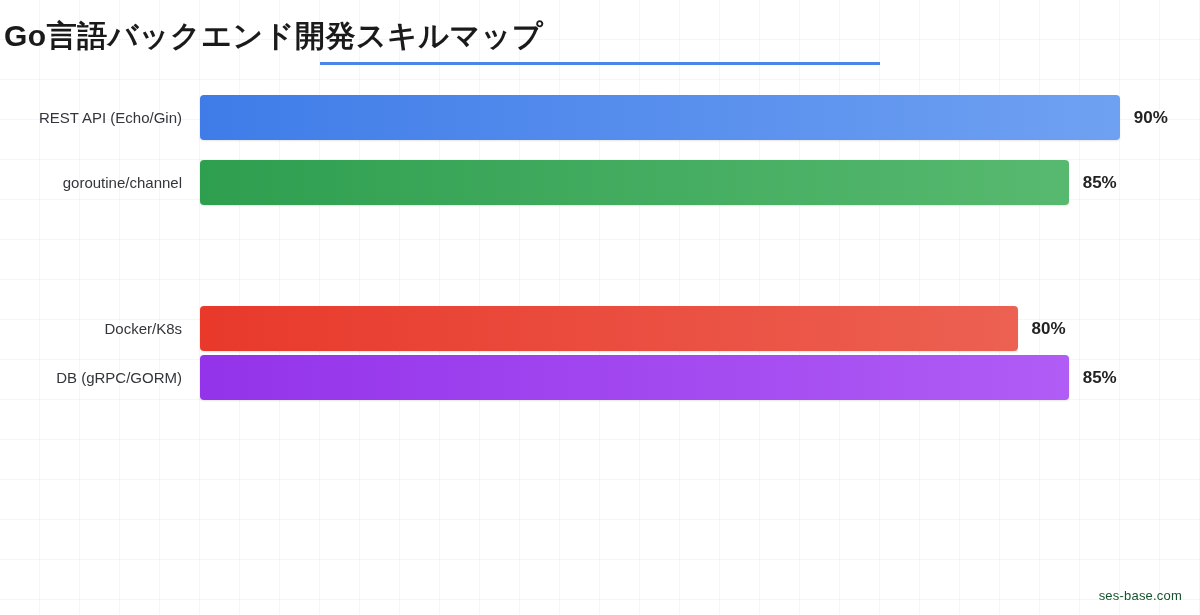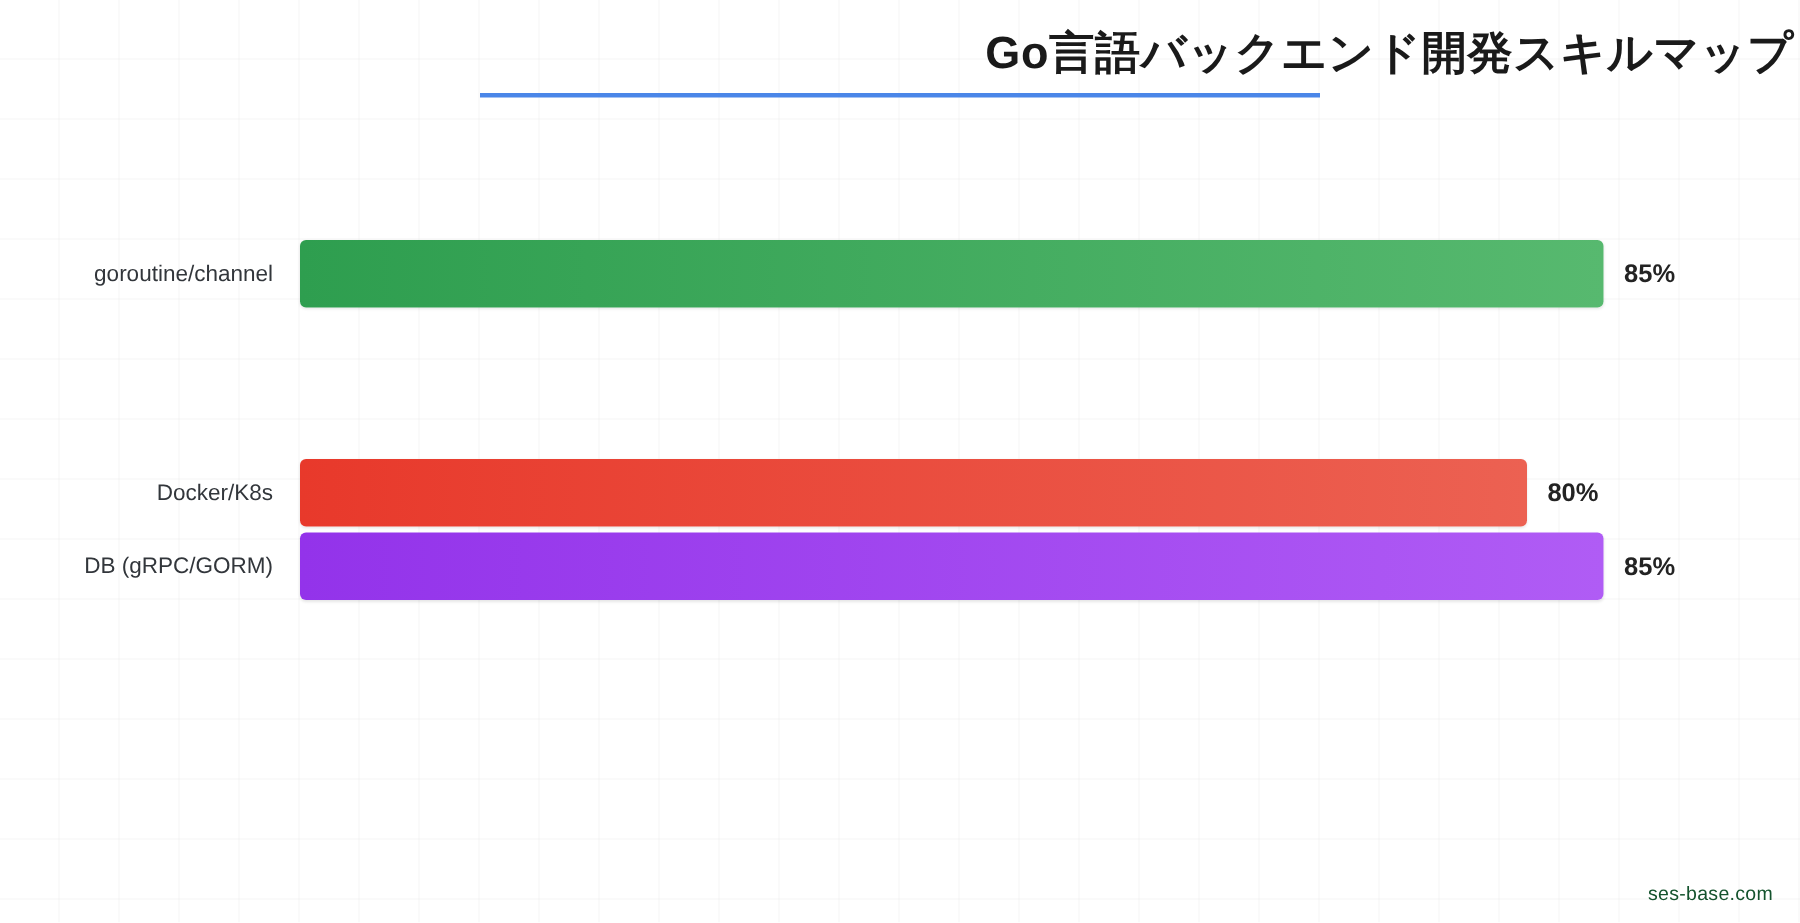--- a/index.html
+++ b/index.html
@@ -34,21 +34,21 @@
     width: 1200px;
     height: 615px;
   }
 
   
   #chart-title-block {
     position: absolute;
     left: 0;
     top: 16px;
     width: 1200px;
-    text-align: right;
+    text-align: left;
   }
   #chart-title {
     display: inline-block;
     font-size: 30px;
     font-weight: bold;
     color: #1a1a1a;
     letter-spacing: 0.5px;
     line-height: 40px;
     padding: 0 4px 6px 4px;
     white-space: nowrap;
@@ -125,20 +125,27 @@
 <div id="grid-bg"></div>
 
 <div id="chart-root">
 
   <div id="chart-title-block">
     <div id="chart-title">Go言語バックエンド開発スキルマップ</div>
     <div id="chart-title-underline" style="background: rgb(74, 134, 232);"></div>
   </div>
 
   <div id="bars-area">
+      <div class="bar-row" style="top: 0px;">
+        <div class="bar-label">REST API (Echo/Gin)</div>
+        <div class="bar-track" style="width: 919.8px;">
+          <div class="bar-fill" style="width: 100%; background: linear-gradient(to right, rgb(63, 124, 232), rgb(111, 161, 242));"></div>
+        </div>
+        <div class="bar-value" style="left: 1133.8px;">90%</div>
+      </div>
       <div class="bar-row" style="top: 65px; padding-left: 40px;">
         <div class="bar-label">goroutine/channel</div>
         <div class="bar-track" style="width: 868.7px;">
           <div class="bar-fill" style="width: 100%; background: linear-gradient(to right, rgb(46, 158, 79), rgb(87, 185, 111));"></div>
         </div>
         <div class="bar-value" style="left: 1082.7px;">85%</div>
       </div>
       <div class="bar-row" style="top: 195px; margin-top: 16px;">
         <div class="bar-label">Docker/K8s</div>
         <div class="bar-track" style="width: 817.6px;">

